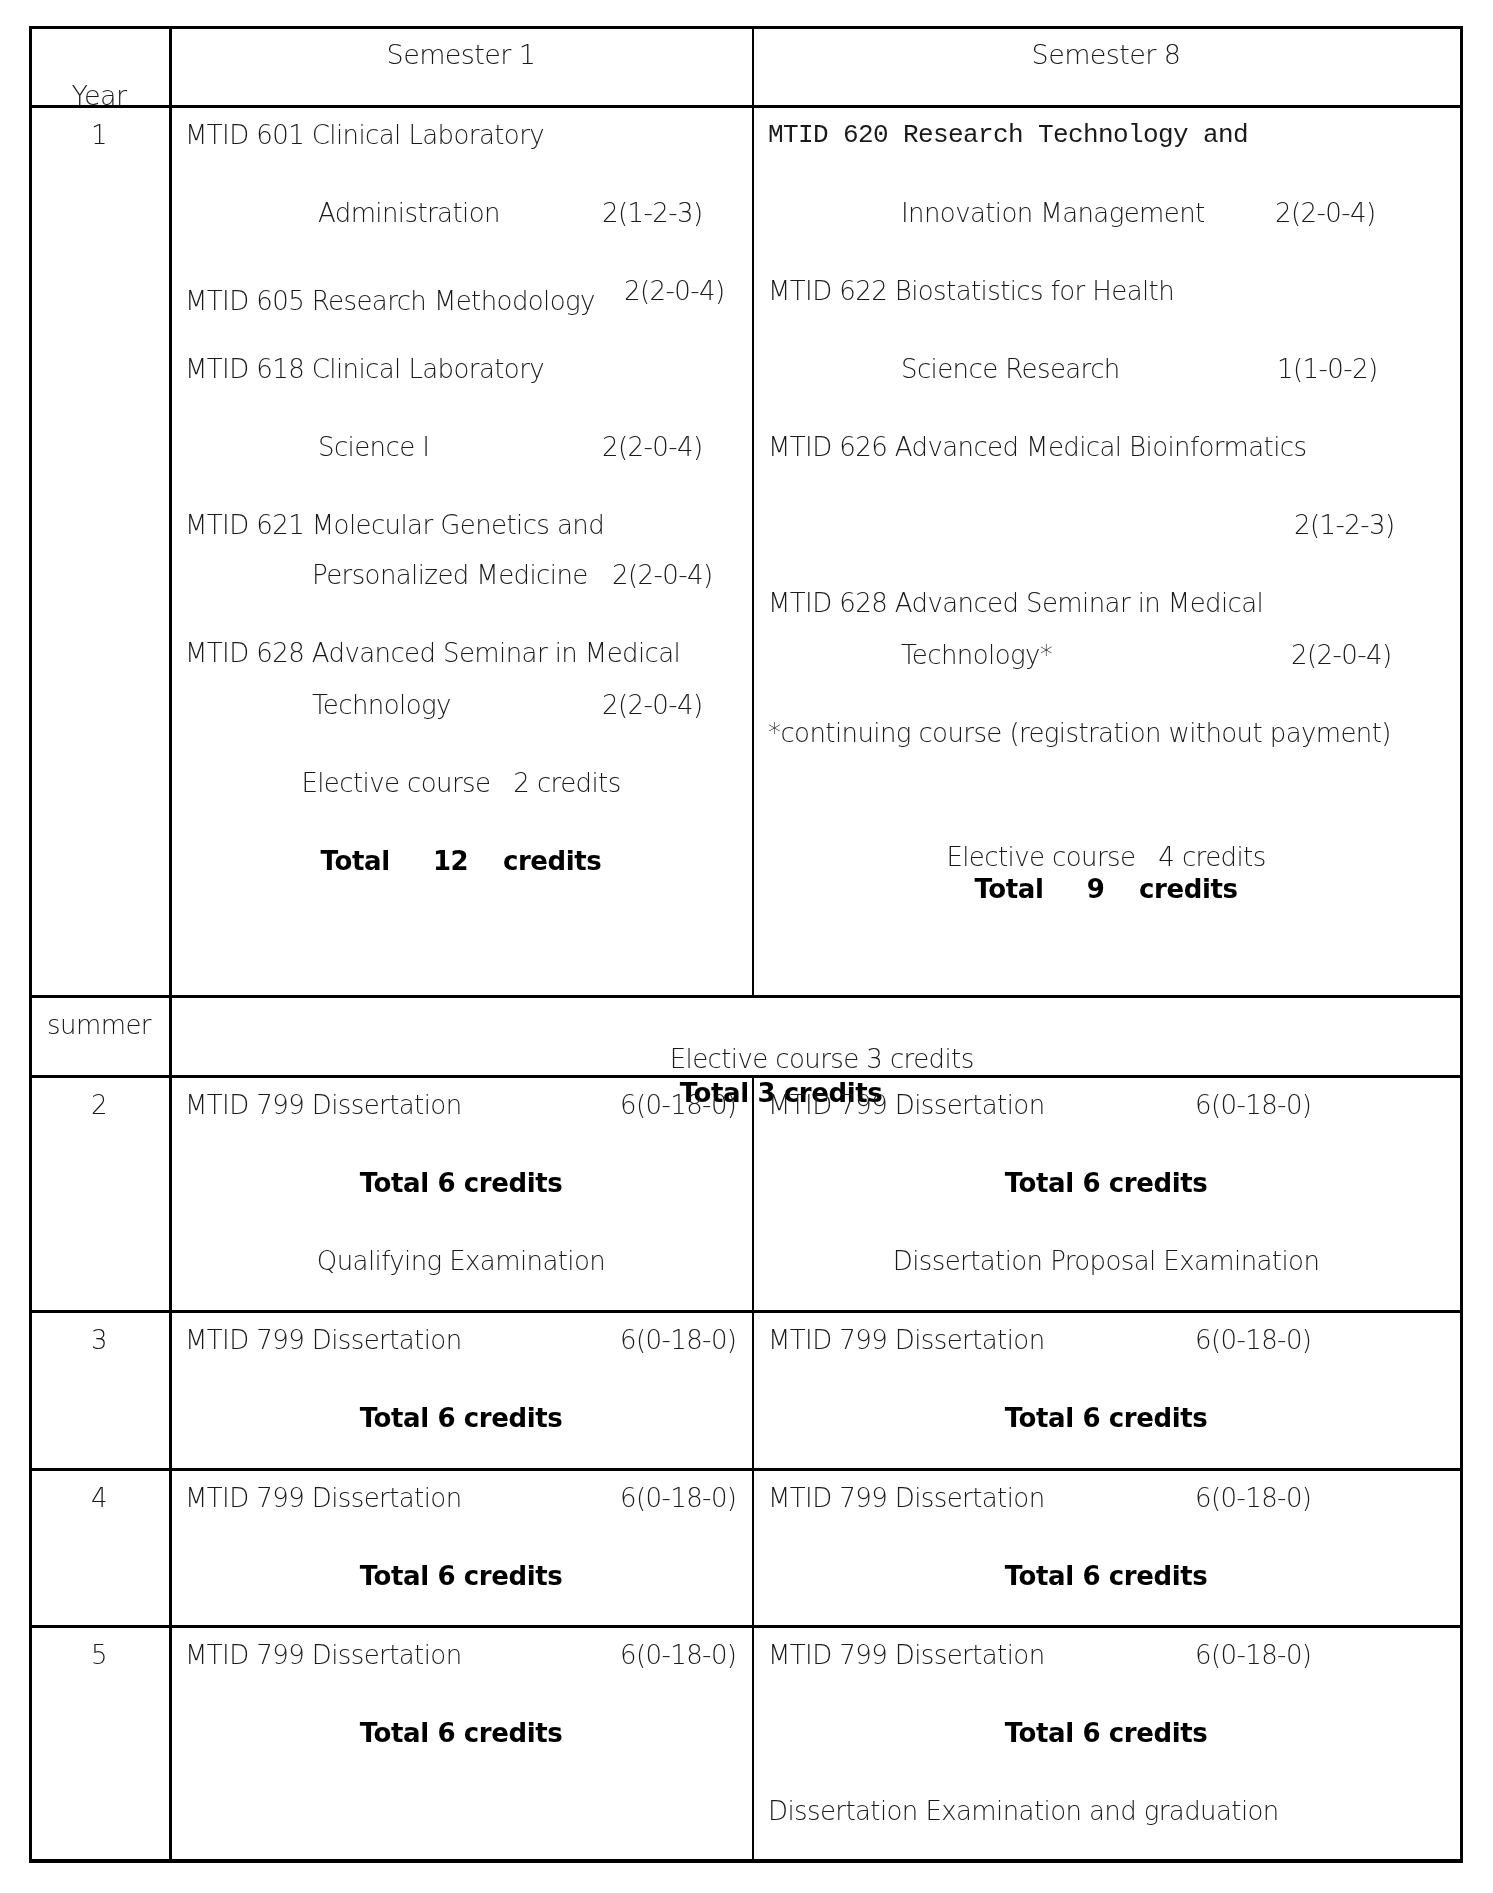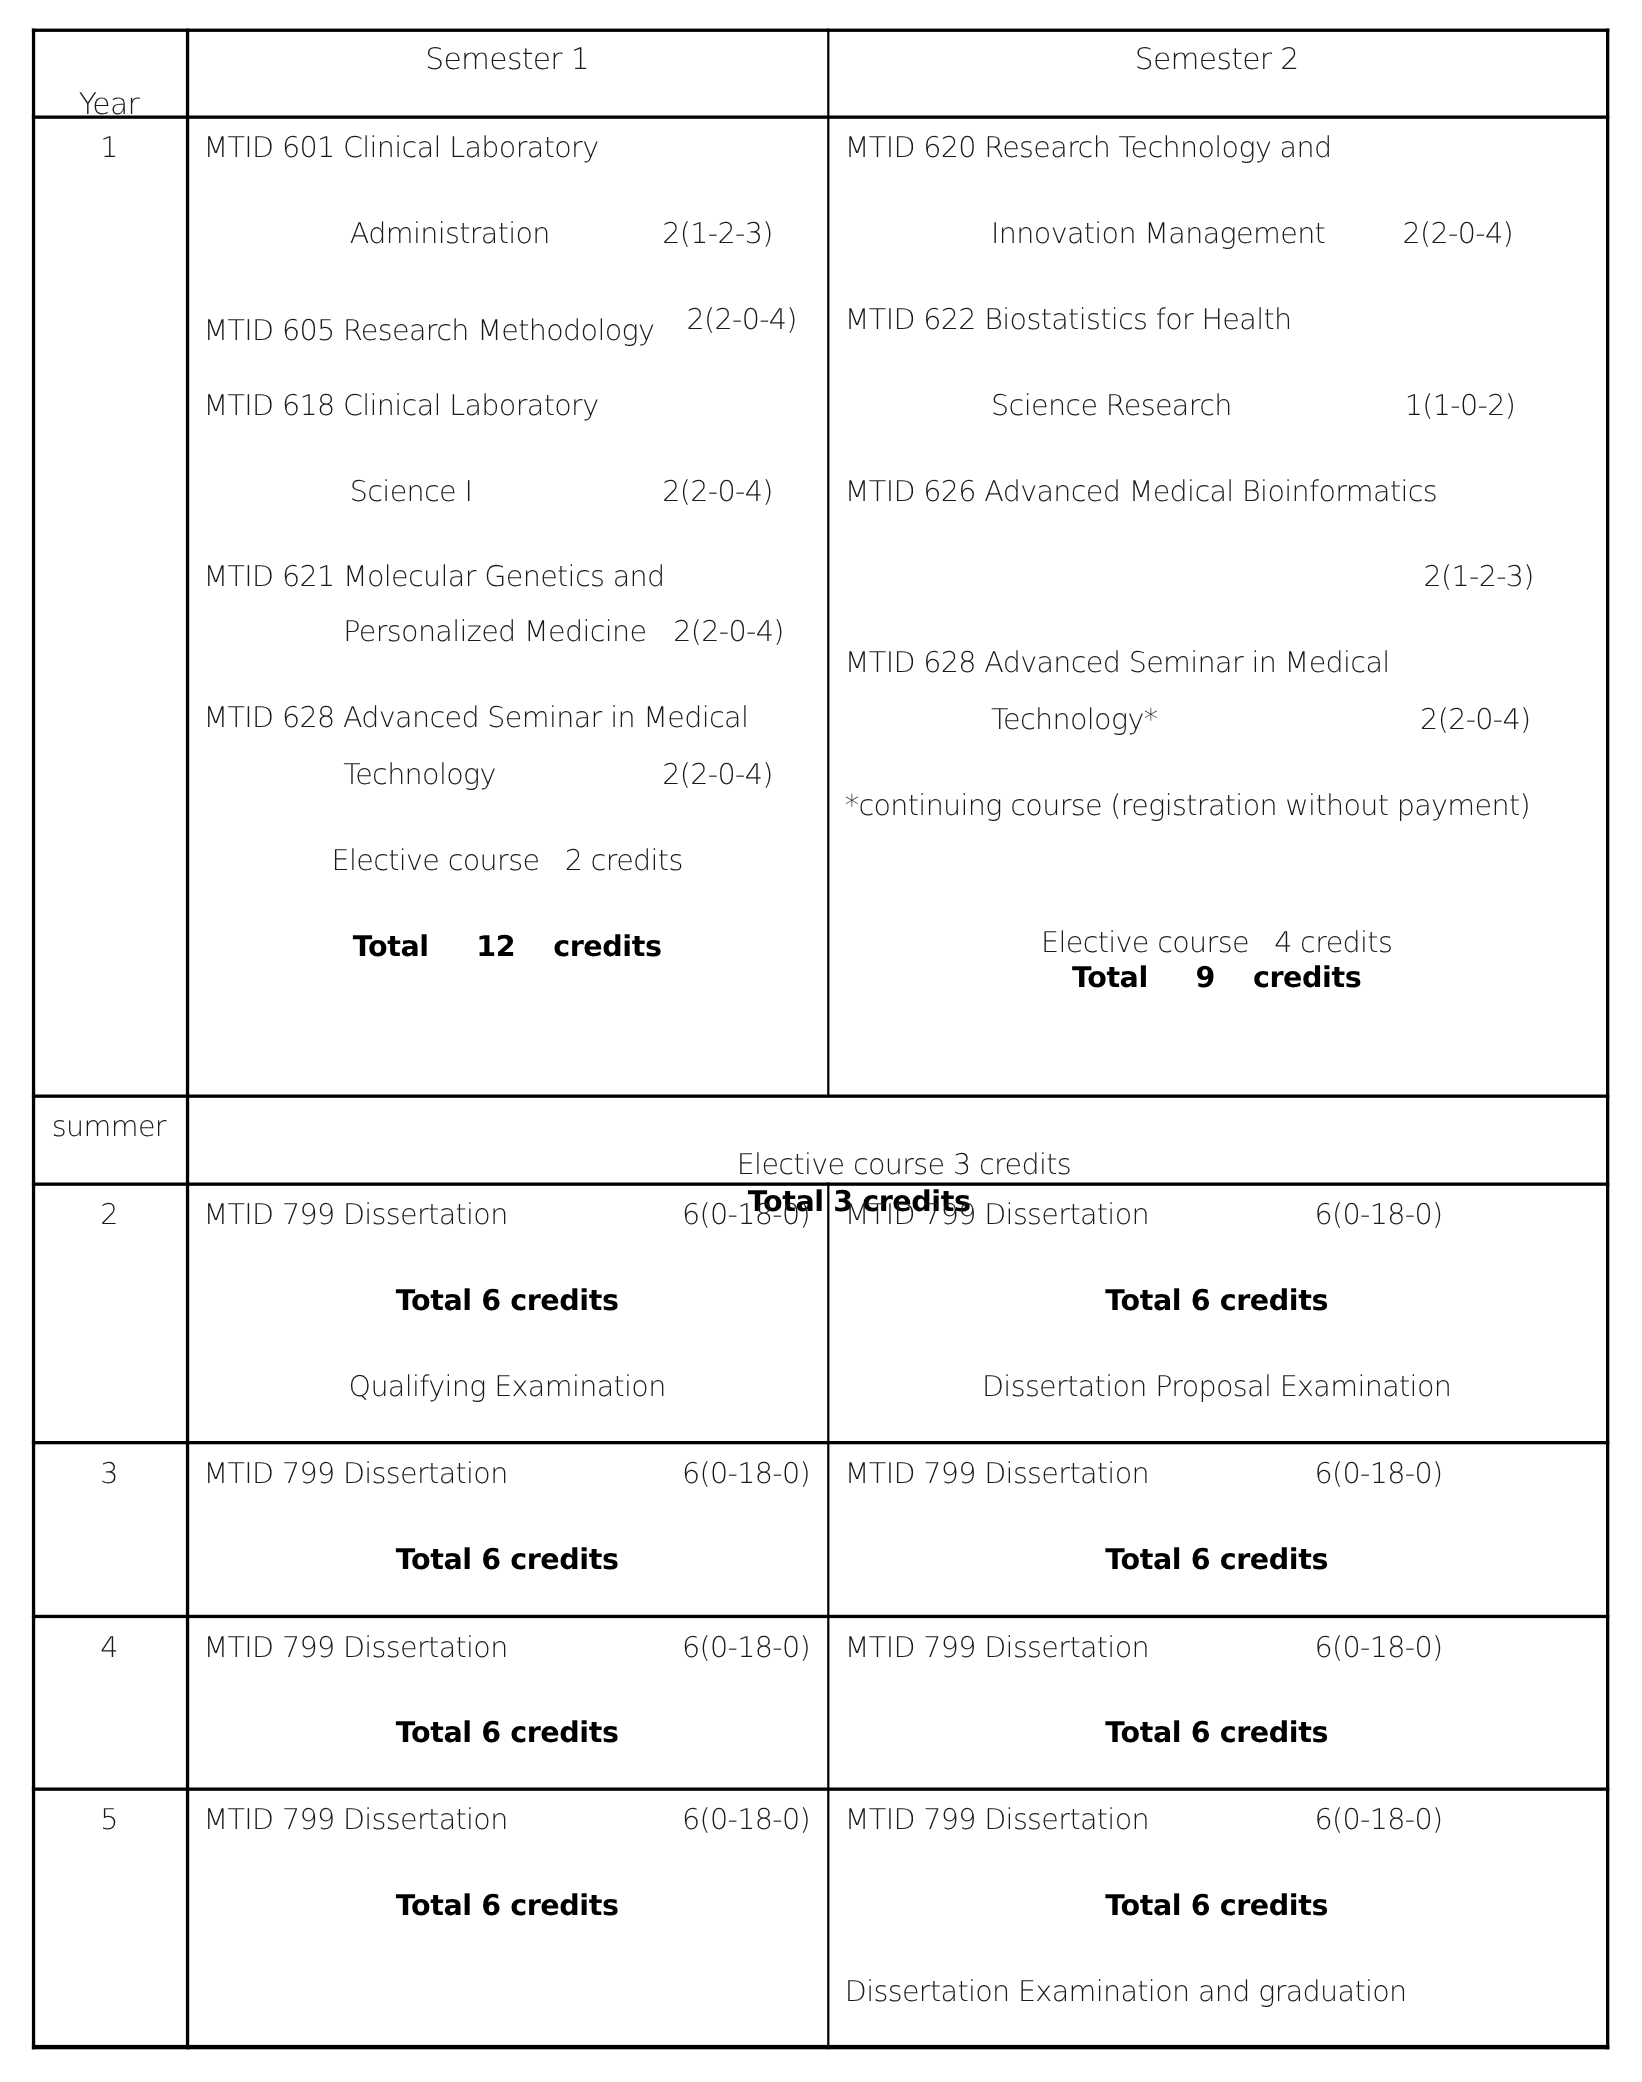--- a/index.html
+++ b/index.html
@@ -30,21 +30,21 @@
 
   <div class="line v" style="left:29px; top:26px; height:1837px;"></div>
   <div class="line v" style="left:169px; top:26px; height:1837px;"></div>
   <div class="line v2" style="left:752px; top:26px; height:971px;"></div>
   <div class="line v2" style="left:752px; top:1075px; height:788px;"></div>
   <div class="line v" style="left:1460px; top:26px; height:1837px;"></div>
 </div>
 
 <div class="t hd c" style="left:99px; top:38px;margin-top:41px;">Year</div>
 <div class="t hd c" style="left:461px; top:38px;">Semester 1</div>
-<div class="t hd c" style="left:1106px; top:38px;">Semester 2</div>
+<div class="t hd c" style="left:1106px; top:38px;">Semester 8</div>
 
 <div class="t c" style="left:99px; top:118px;">1</div>
 
 <div class="t" style="left:185px; top:118px;">MTID 601 Clinical Laboratory</div>
 <div class="t" style="left:318px; top:196px;">Administration</div>
 <div class="t" style="left:602px; top:196px;">2(1-2-3)</div>
 
 <div class="t" style="left:185px; top:284px;">MTID 605 Research Methodology</div>
 <div class="t" style="left:624px; top:274px;">2(2-0-4)</div>
 
@@ -56,21 +56,21 @@
 <div class="t" style="left:312px; top:558px;">Personalized Medicine</div>
 <div class="t" style="left:612px; top:558px;">2(2-0-4)</div>
 
 <div class="t" style="left:185px; top:636px;">MTID 628 Advanced Seminar in Medical</div>
 <div class="t" style="left:312px; top:688px;">Technology</div>
 <div class="t" style="left:602px; top:688px;">2(2-0-4)</div>
 
 <div class="t c" style="left:461px; top:766px;">Elective course   2 credits</div>
 <div class="t b c" style="left:461px; top:844px;text-align:center;">Total     12    credits</div>
 
-<div class="t" style="left:768px; top:118px;">MTID 620 Research Technology and</div>
+<div class="t" style="left:768px; top:118px;font-family:Liberation Mono, monospace;">MTID 620 Research Technology and</div>
 <div class="t" style="left:901px; top:196px;">Innovation Management</div>
 <div class="t" style="left:1275px; top:196px;">2(2-0-4)</div>
 
 <div class="t" style="left:768px; top:274px;">MTID 622 Biostatistics for Health</div>
 <div class="t" style="left:901px; top:352px;">Science Research</div>
 <div class="t" style="left:1277px; top:352px;">1(1-0-2)</div>
 
 <div class="t" style="left:768px; top:430px;">MTID 626 Advanced Medical Bioinformatics</div>
 <div class="t" style="left:1294px; top:508px;">2(1-2-3)</div>
 

